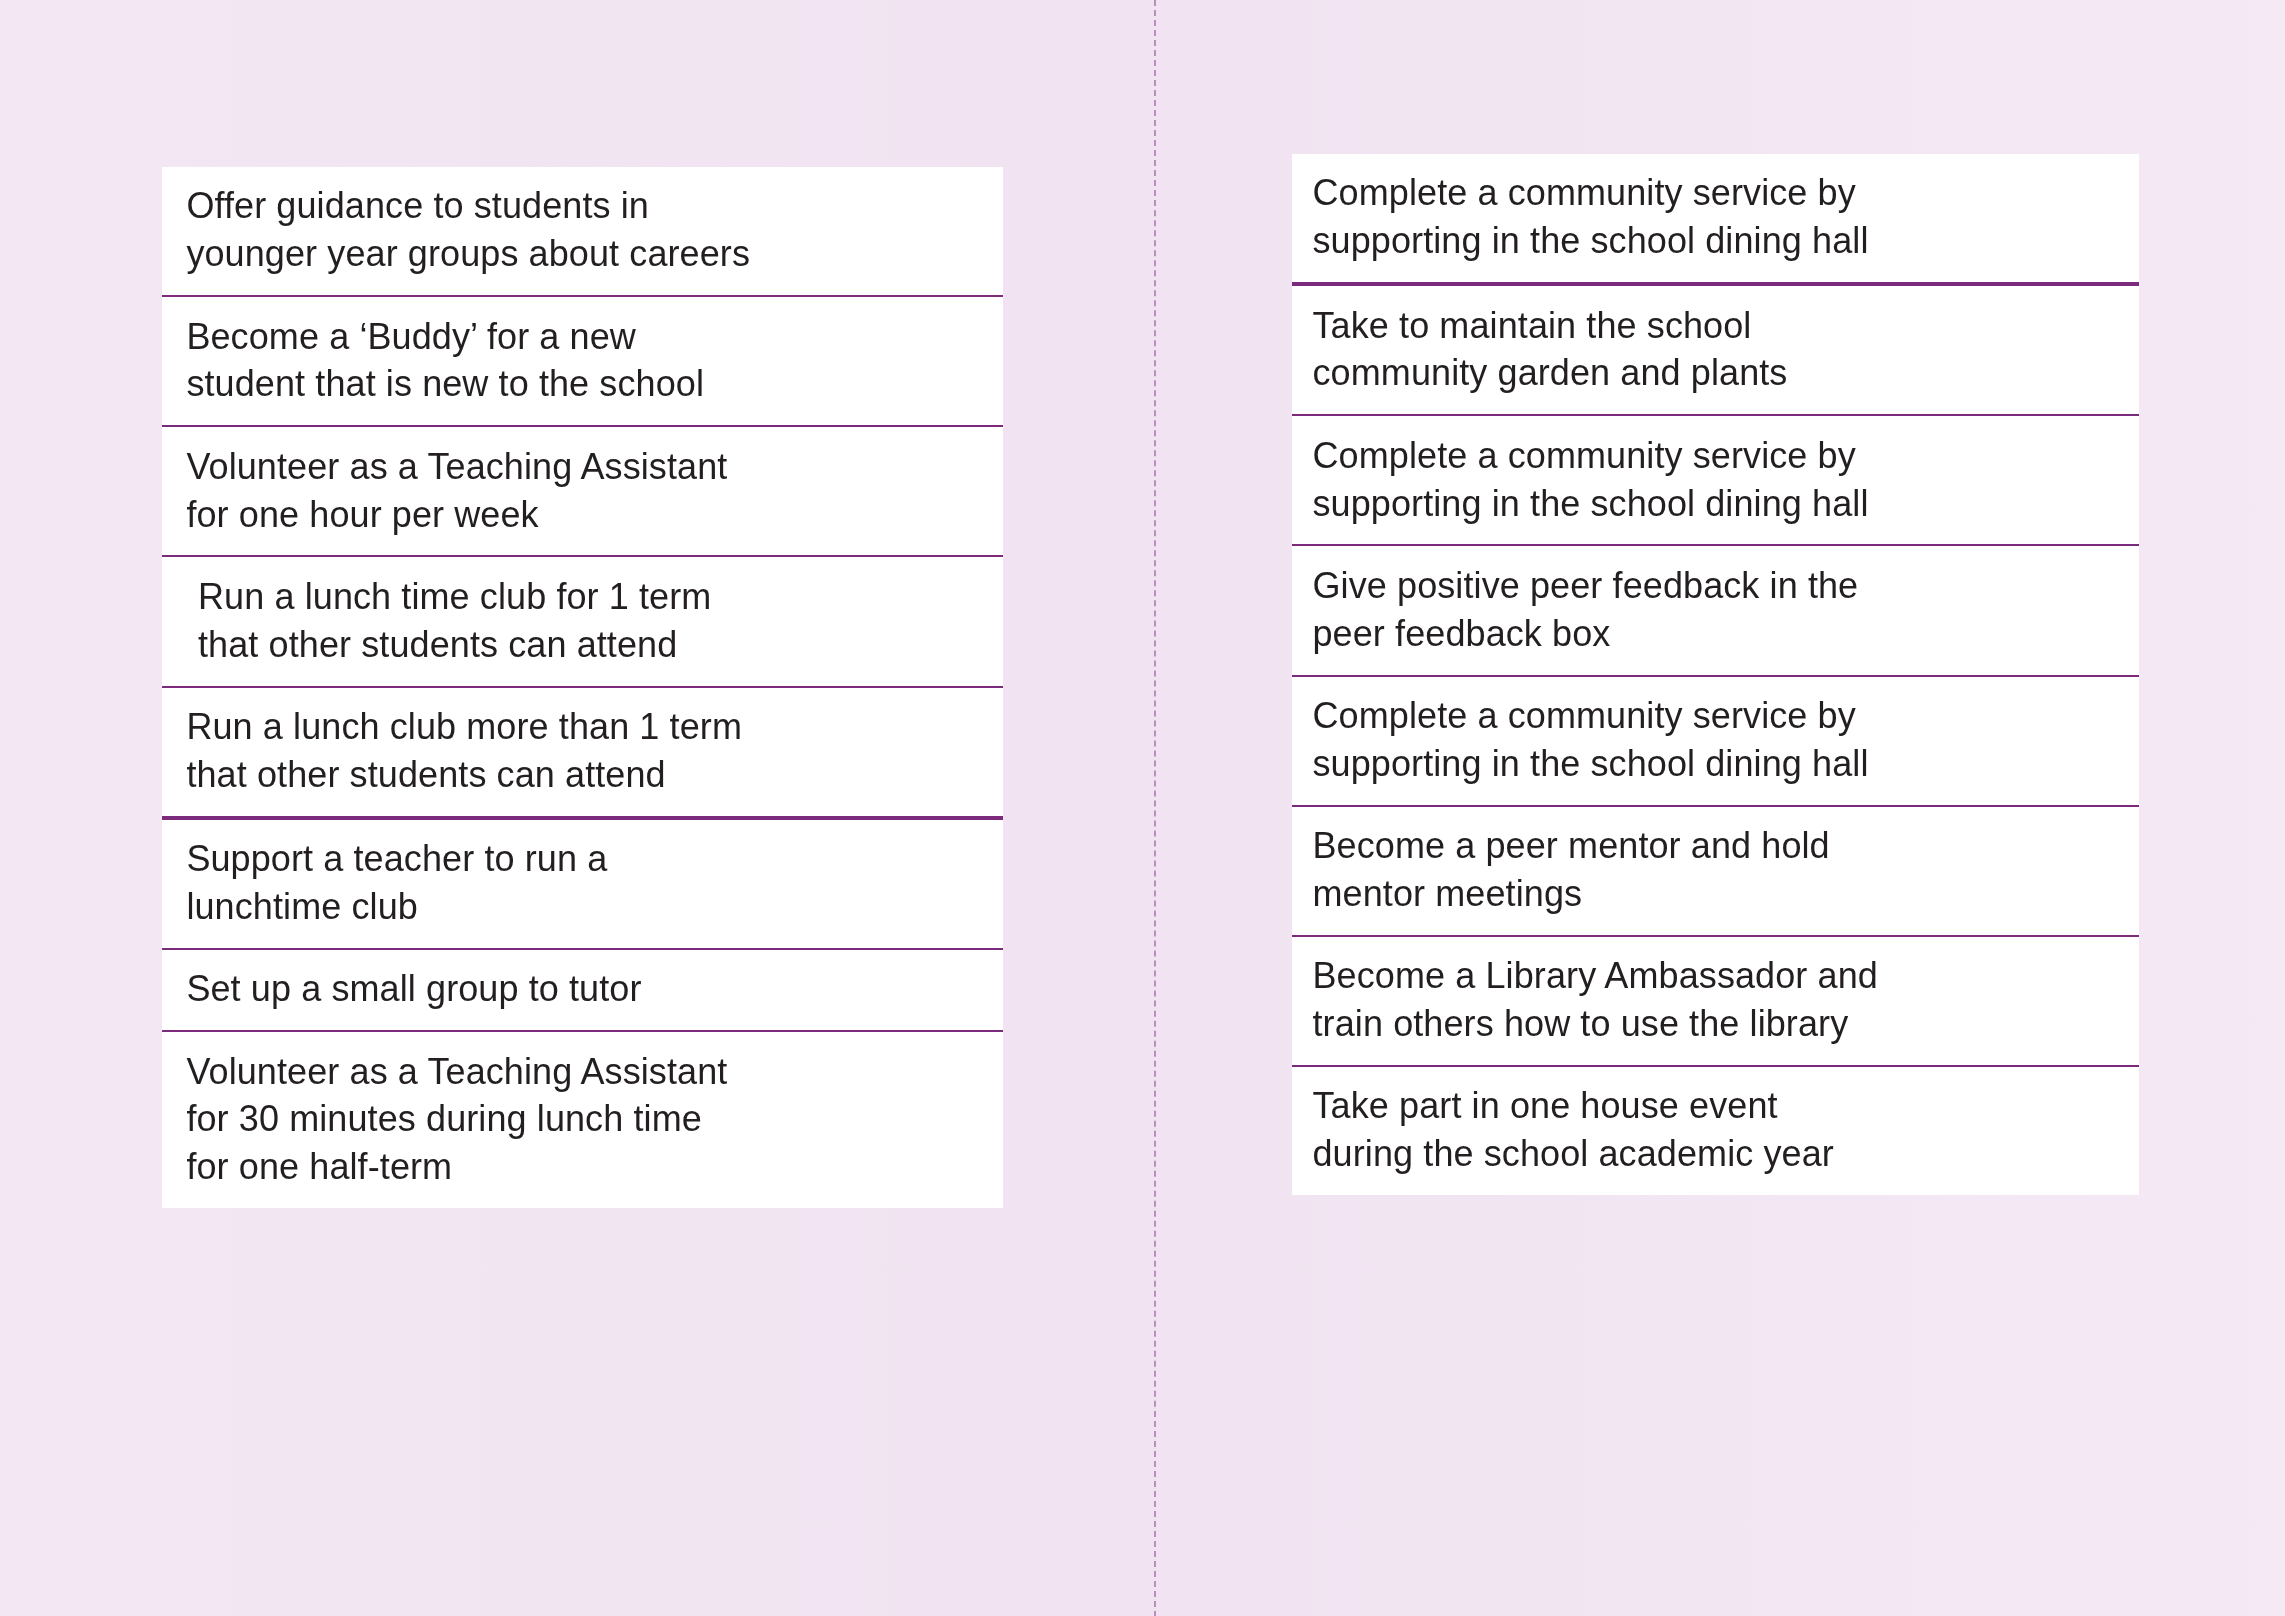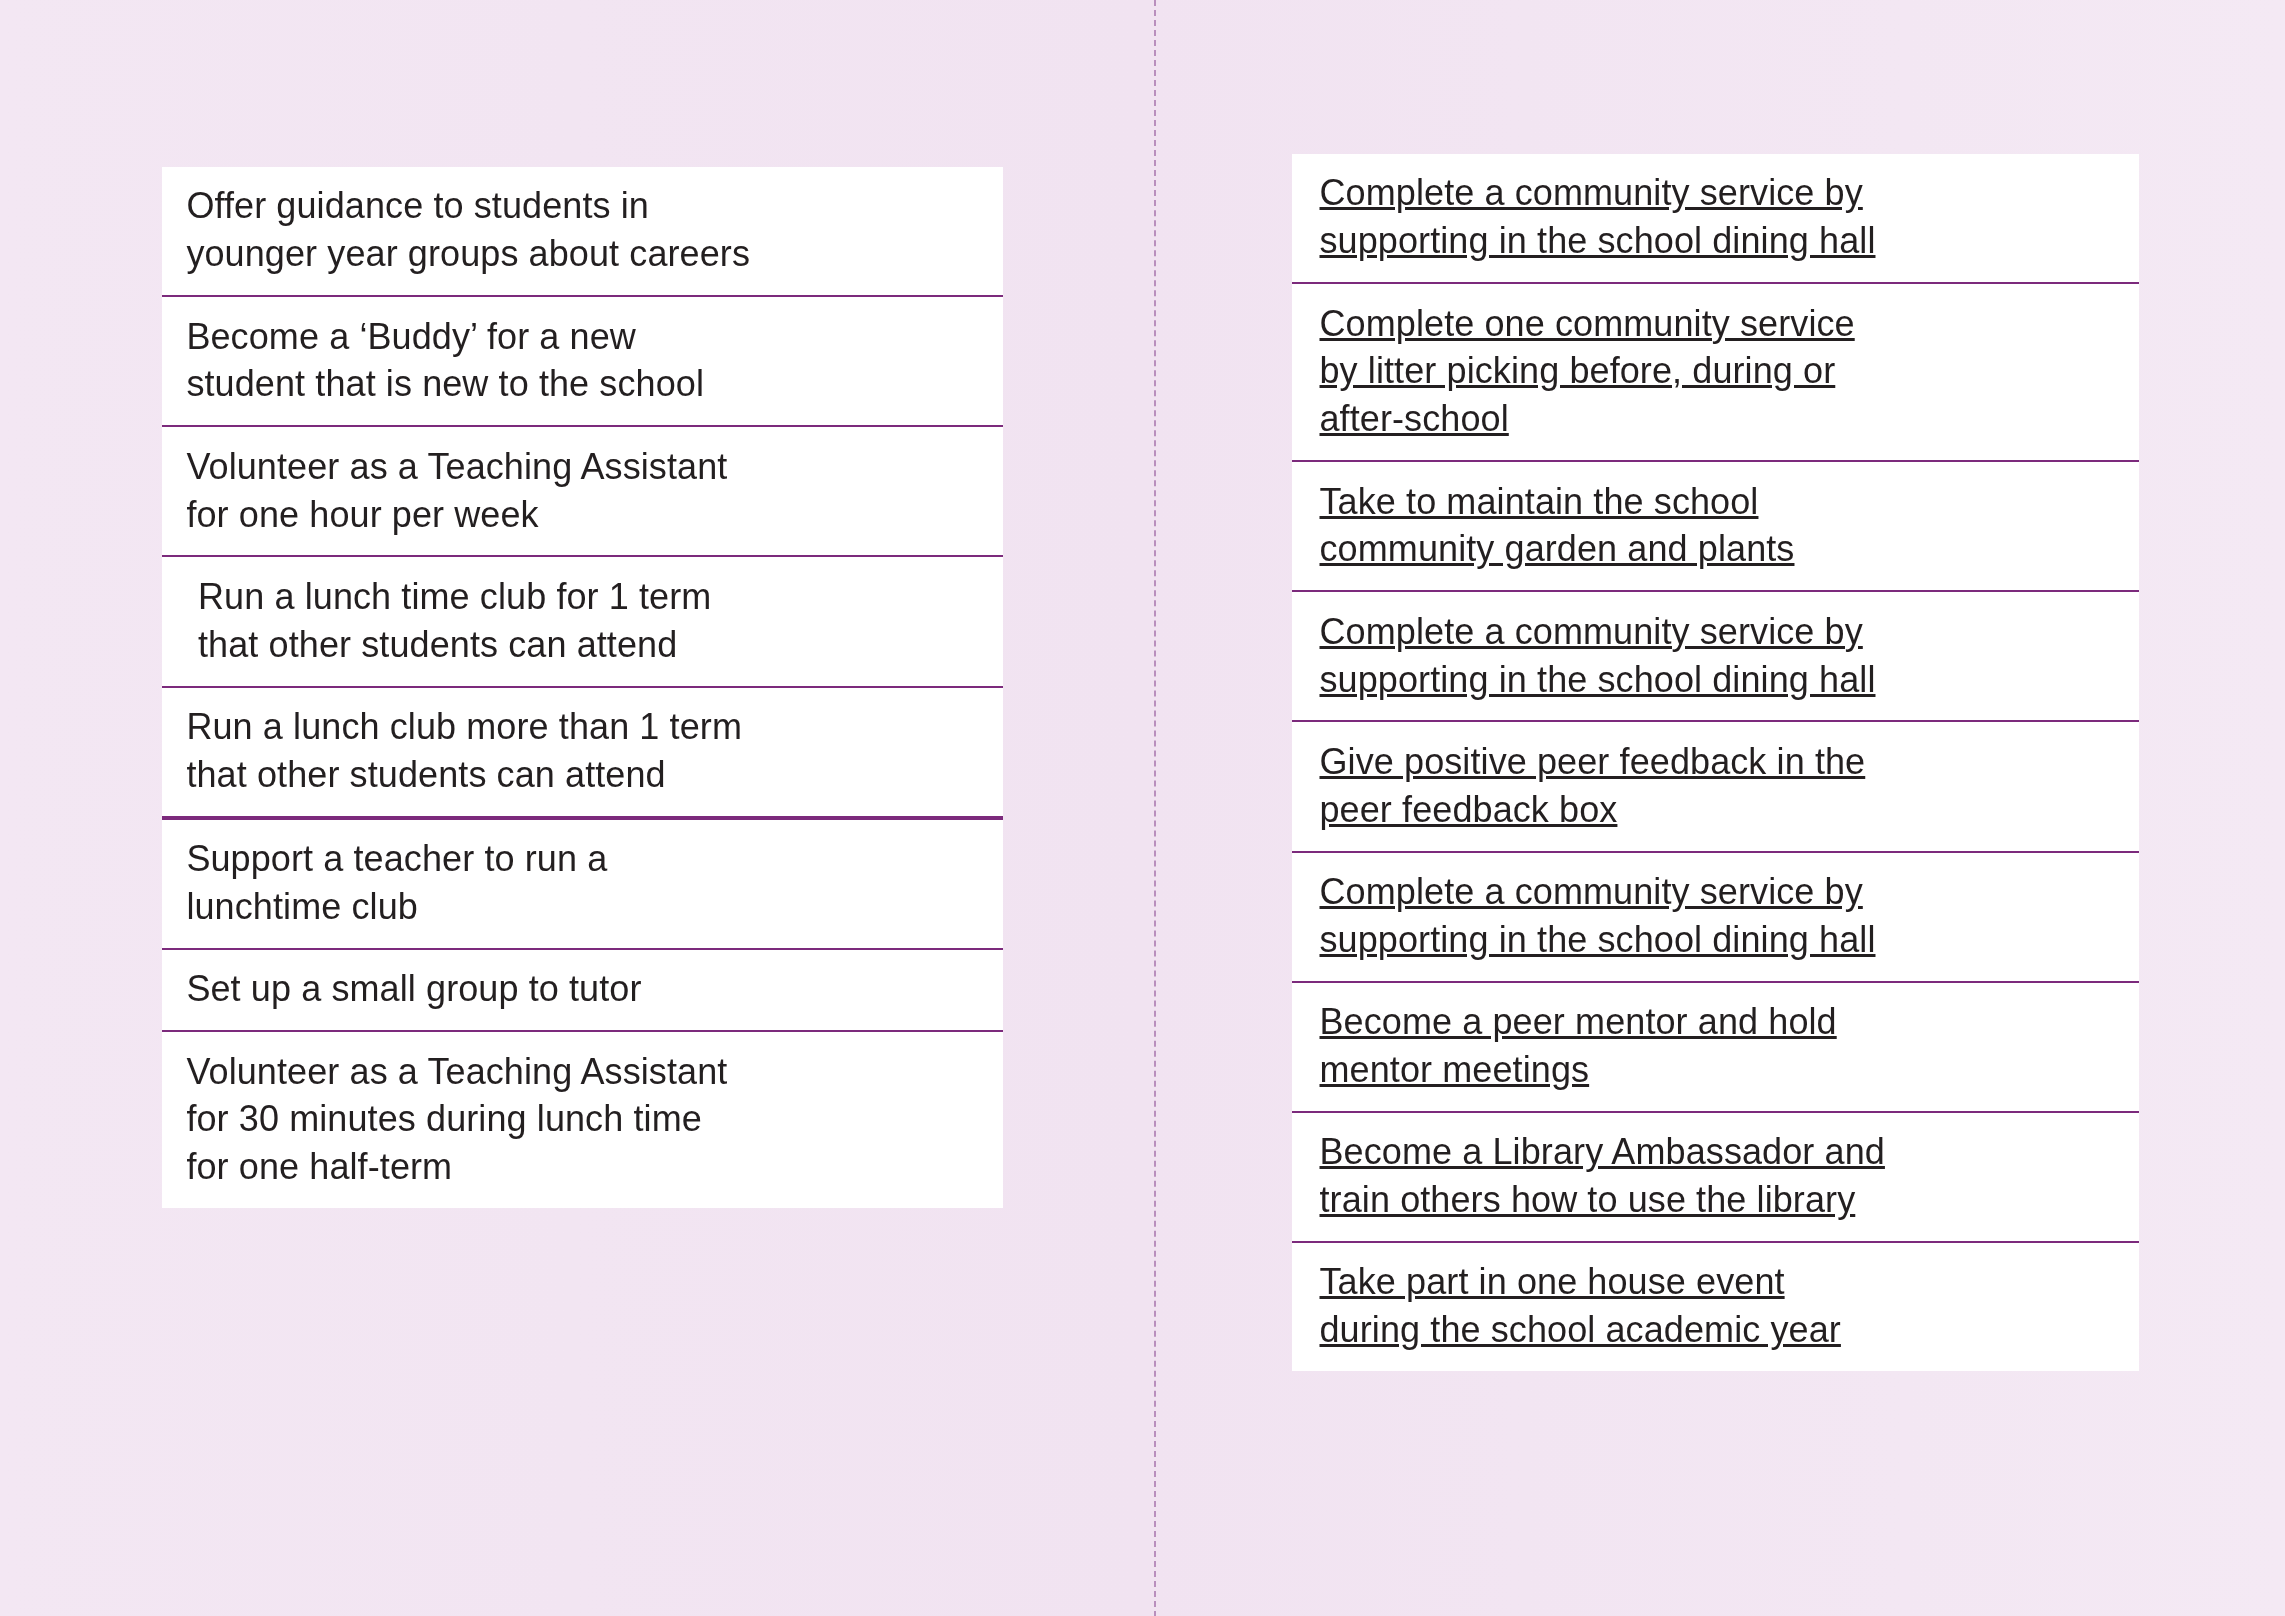--- a/index.html
+++ b/index.html
@@ -76,22 +76,21 @@
     color: #231f20;
     font-size: 36px;
     line-height: 1.33;
     letter-spacing: 0.1px;
     padding: 15.4px 12.7px 17px 24.4px;
     white-space: pre-line;
     font-weight: 400;
   }
 
   .column.right .row-text {
-    padding-left: 28px;
-    text-decoration: underline;
+    padding-left: 21px;
   }
 
   .tick-box {
     flex: 0 0 auto;
     width: 134px;
     background: #bd8bc4;
     border-left: 2.7px solid #ffffff;
   }
 
   .column.right .tick-box {
@@ -171,23 +170,20 @@
     <div class="column right">
       <div class="card-stack">
 
         <div class="row">
           <div class="row-text">Complete a community service by
 supporting in the school dining hall</div>
           <div class="tick-box"></div>
         </div>
 
         <div class="row">
-          <div class="row-text">Complete one community service
-by litter picking before, during or
-after-school</div>
           <div class="tick-box"></div>
         </div>
 
         <div class="row">
           <div class="row-text">Take to maintain the school
 community garden and plants</div>
           <div class="tick-box"></div>
         </div>
 
         <div class="row">

